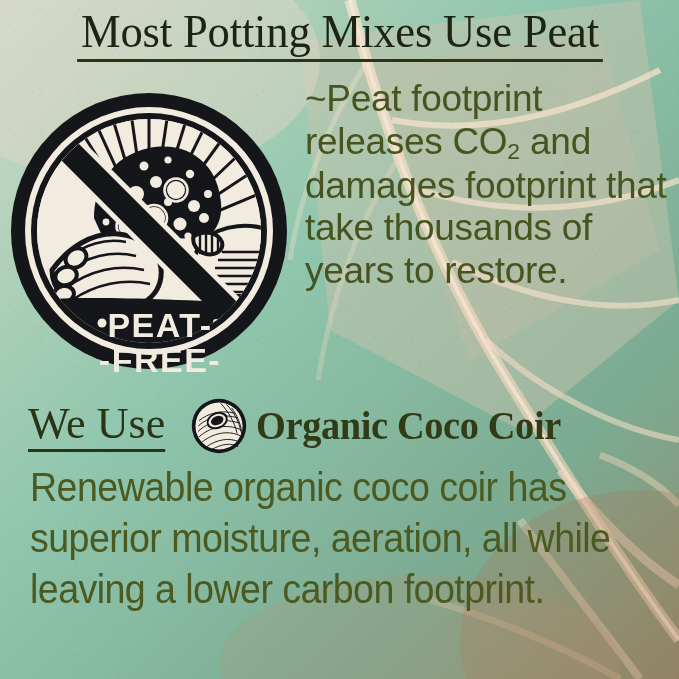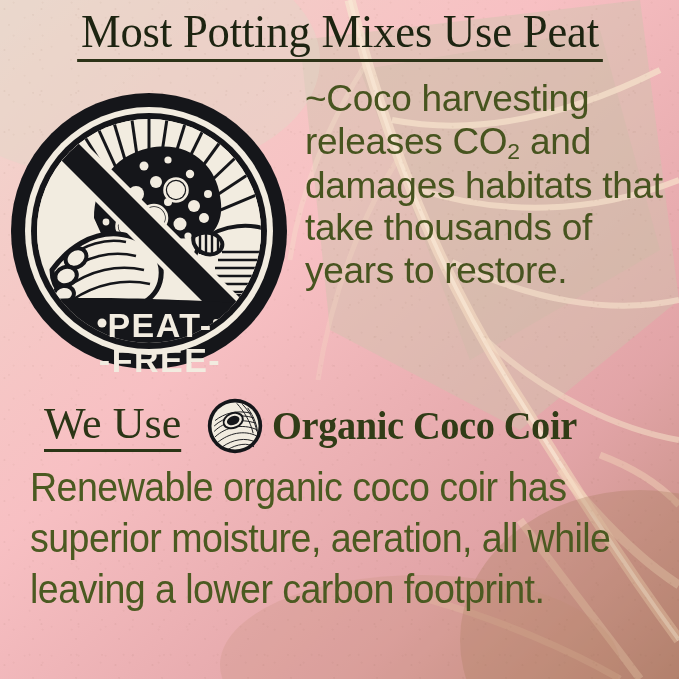--- a/index.html
+++ b/index.html
@@ -12,21 +12,21 @@
     width: 679px;
     height: 679px;
     overflow: hidden;
     font-family: "Liberation Sans", sans-serif;
     
     background:
       radial-gradient(ellipse 55% 45% at 30% 55%, rgba(247,214,190,0.95) 0%, rgba(240,200,175,0.45) 55%, rgba(230,185,160,0) 80%),
       radial-gradient(ellipse 70% 60% at 12% 8%, #ded4c4 0%, rgba(222,212,196,0.55) 45%, rgba(222,212,196,0) 75%),
       radial-gradient(ellipse 80% 80% at 88% 95%, #b98c6c 0%, rgba(185,140,108,0.55) 45%, rgba(185,140,108,0) 78%),
       linear-gradient(150deg, #e8dccb 0%, #f3cfb2 30%, #f0c2a2 50%, #d7a храм 70%, #c08f70 100%);
-    background-color: #f9a8d4;
+    background-color: #14b8a6;
   }
 
   
   .bg-layer {
     position: absolute;
     inset: 0;
     pointer-events: none;
   }
   .leaf-svg { position: absolute; inset: 0; width: 100%; height: 100%; }
   .grain {
@@ -102,21 +102,20 @@
   .mid-band {
     position: absolute;
     left: 0; right: 0;
     top: 395px;
     height: 62px;
     display: flex;
     align-items: center;
     justify-content: flex-start;
     padding-left: 28px;
     box-sizing: border-box;
-    margin-left: 16px;
   }
   .we-use {
     font-family: "Liberation Serif", serif;
     font-size: 45px;
     line-height: 1;
     color: #2b3516;
     padding-bottom: 3px;
     border-bottom: 3px solid #2b3516;
     transform: scaleX(.98);
     transform-origin: left center;
@@ -348,21 +347,21 @@
             <circle cx="208" cy="232" r="3"></circle>
               <circle cx="226" cy="252" r="2.6"></circle>
           </g>
         </g>
 
         <text x="152" y="247" text-anchor="middle" font-family="Liberation Sans, sans-serif" font-weight="bold" font-size="34" letter-spacing="1.5" fill="#f2ece0">PEAT-</text>
         <text x="152" y="282" text-anchor="middle" font-family="Liberation Sans, sans-serif" font-weight="bold" font-size="34" letter-spacing="1.5" fill="#f2ece0">-FREE-</text>
       </svg>
     </div>
 
-    <div class="para-top"><span>~Coco harvesting releases CO</span><sub>2</sub><span> and damages habitats that take thousands of years to restore.</span></div>
+    <div class="para-top"><span>~Peat footprint releases CO</span><sub>2</sub><span> and damages footprint that take thousands of years to restore.</span></div>
   </div>
 
   <div class="mid-band">
     <div class="we-use">We Use</div>
 
     <div class="coco-icon">
       <svg viewBox="0 0 64 64" aria-hidden="true">
         <circle cx="32" cy="32" r="30" fill="#15161a"></circle>
         <circle cx="32" cy="32" r="26" fill="#f2ece0"></circle>
 

